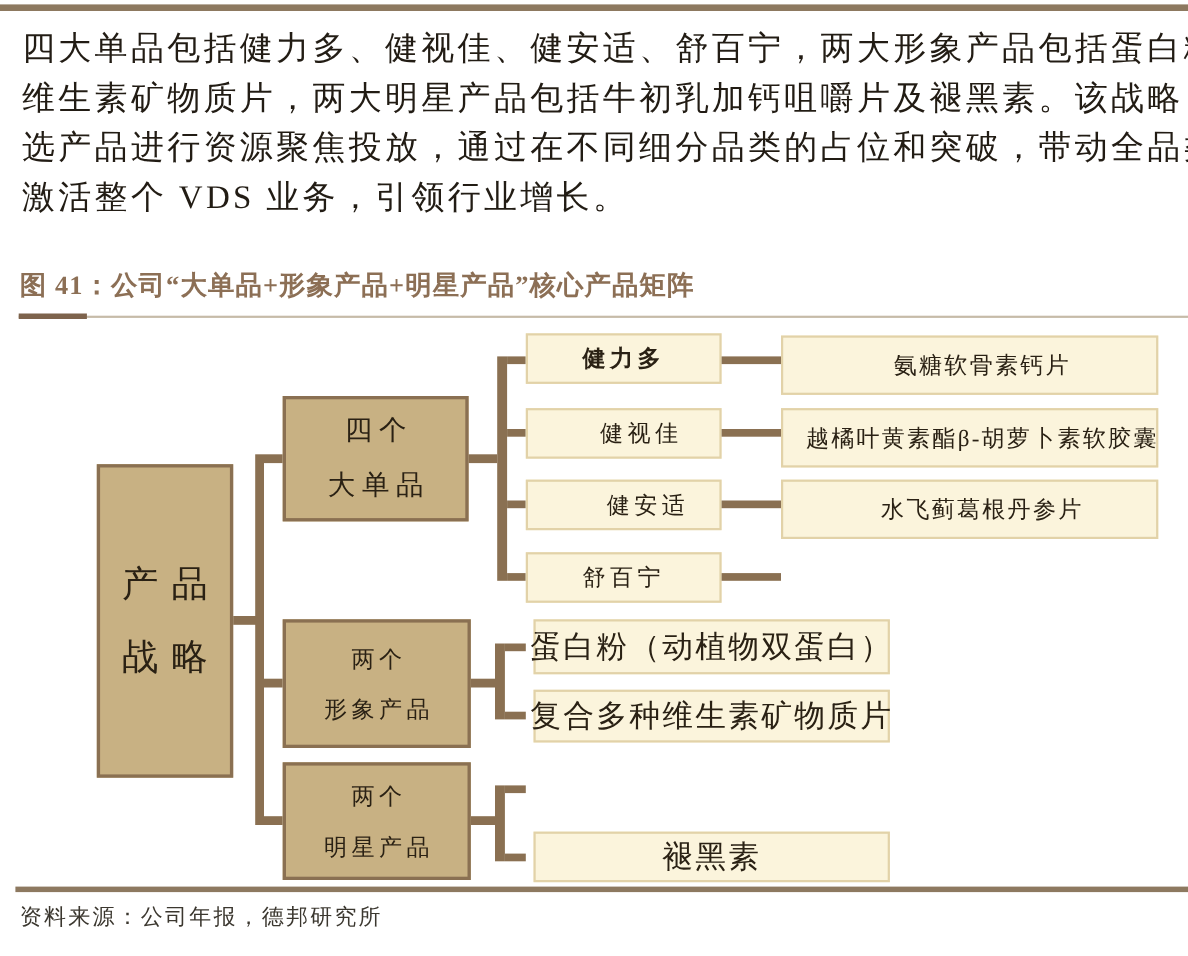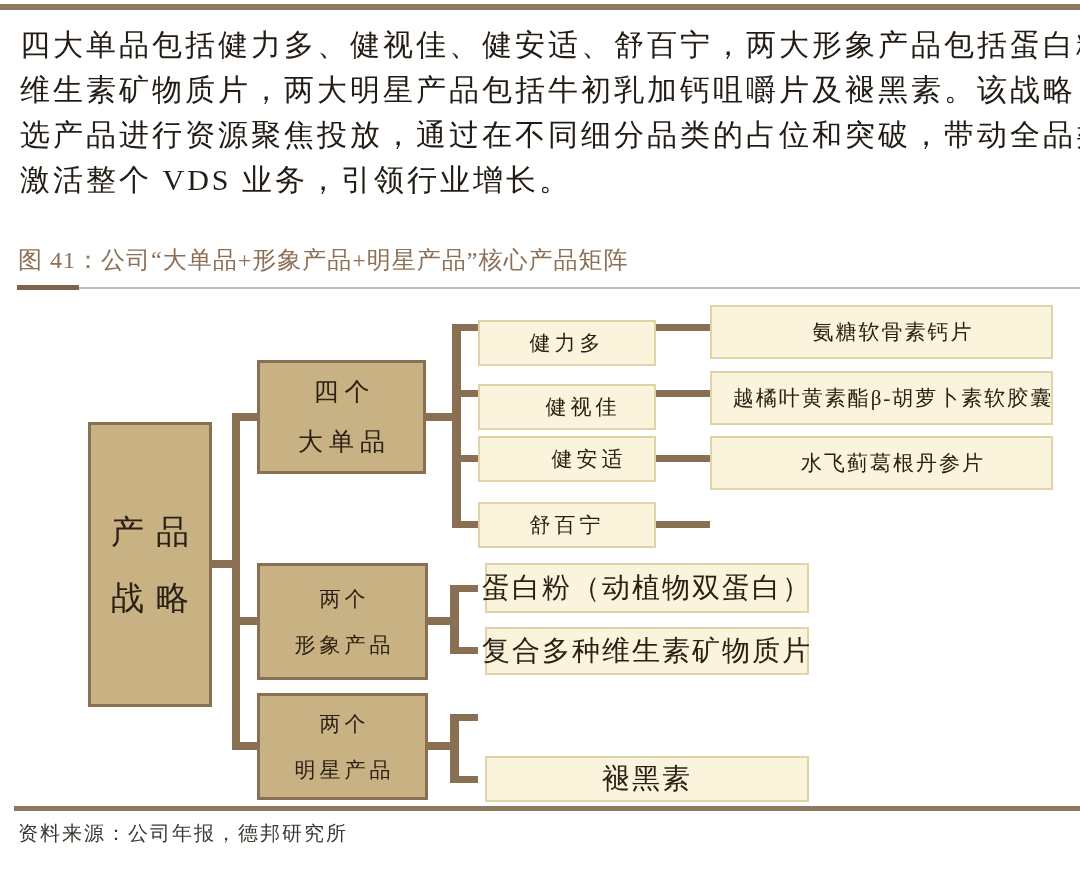--- a/index.html
+++ b/index.html
@@ -10,21 +10,21 @@
   .abs{position:absolute;}
   
   .rule{background:#8d7960;}
   
   .para{left:20px;top:22px;width:1200px;}
   .para .pline{
     white-space:nowrap;font-size:30px;line-height:45px;letter-spacing:3px;color:#221c14;
   }
   
   .fig-title{
-    left:18px;top:243px;font-size:24px;line-height:34px;font-weight:normal;
+    left:18px;top:243px;font-size:24px;line-height:34px;font-weight:bold;
     letter-spacing:1px;color:#8c6f55;white-space:nowrap;
   }
   .title-underline-light{left:17px;top:287px;width:1063px;height:2px;background:#c6bba8;}
   .title-underline-dark{left:17px;top:285px;width:62px;height:5px;background:#7d634c;}
   
   .tanbox{
     background:#c8b183;border:3px solid #8a7052;box-sizing:border-box;
     display:flex;flex-direction:column;align-items:center;justify-content:center;
     text-align:center;color:#2a2114;gap:16px;
   }
@@ -79,24 +79,24 @@
       <div>四个</div>
       <div>大单品</div>
     </div>
     <div class="abs conn" style="left:426px;top:413px;width:26px;height:8px;"></div>
     <div class="abs conn" style="left:452px;top:324px;width:9px;height:204px;"></div>
     <div class="abs conn" style="left:461px;top:324px;width:17px;height:7px;"></div>
     <div class="abs conn" style="left:461px;top:390px;width:17px;height:7px;"></div>
     <div class="abs conn" style="left:461px;top:455px;width:17px;height:7px;"></div>
     <div class="abs conn" style="left:461px;top:521px;width:17px;height:7px;"></div>
 
-    <div class="abs creambox tier2" style="top:320px;">
+    <div class="abs creambox tier2" style="top:303px;font-weight:bold;">
         <span>健力多</span>
       </div>
-    <div class="abs creambox tier2" style="top:384px;padding-left:32px;">
+    <div class="abs creambox tier2" style="top:371px;padding-left:32px;">
         <span>健视佳</span>
       </div>
     <div class="abs creambox tier2" style="top:436px;padding-left:44px;">
         <span>健安适</span>
       </div>
     <div class="abs creambox tier2" style="top:502px;">
         <span>舒百宁</span>
       </div>
 
     <div class="abs conn" style="left:656px;top:324px;width:54px;height:7px;"></div>

